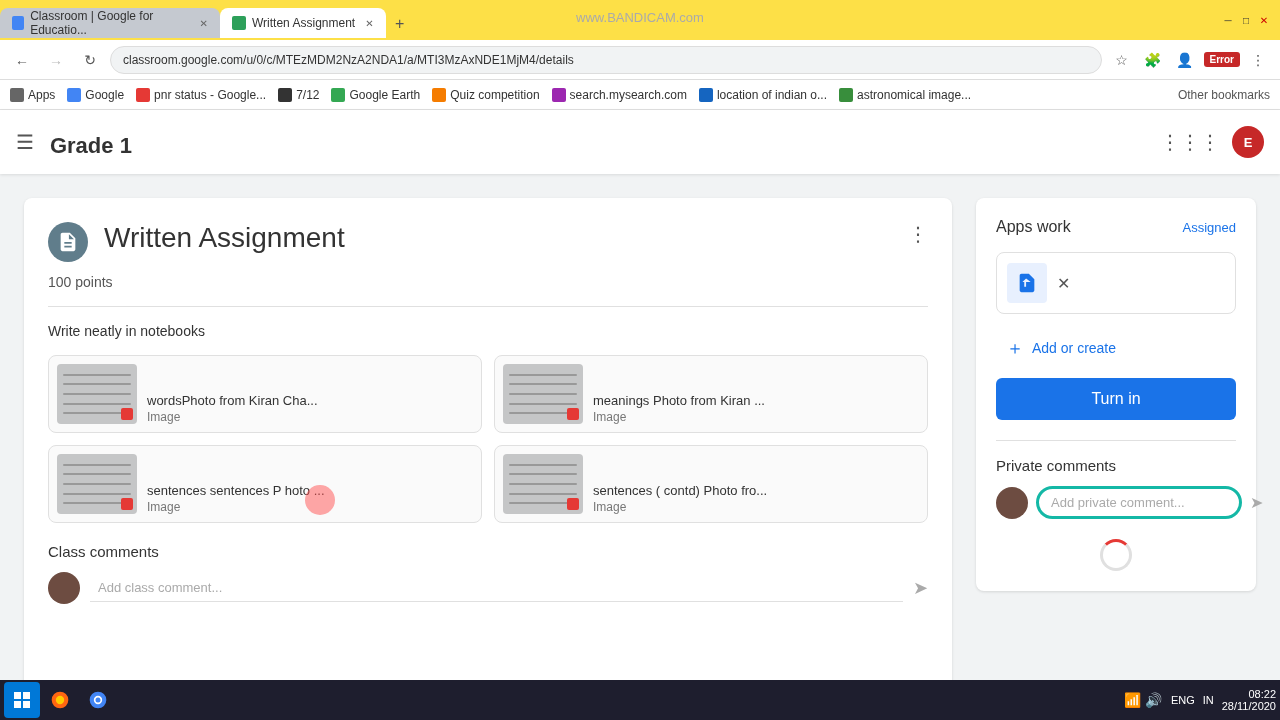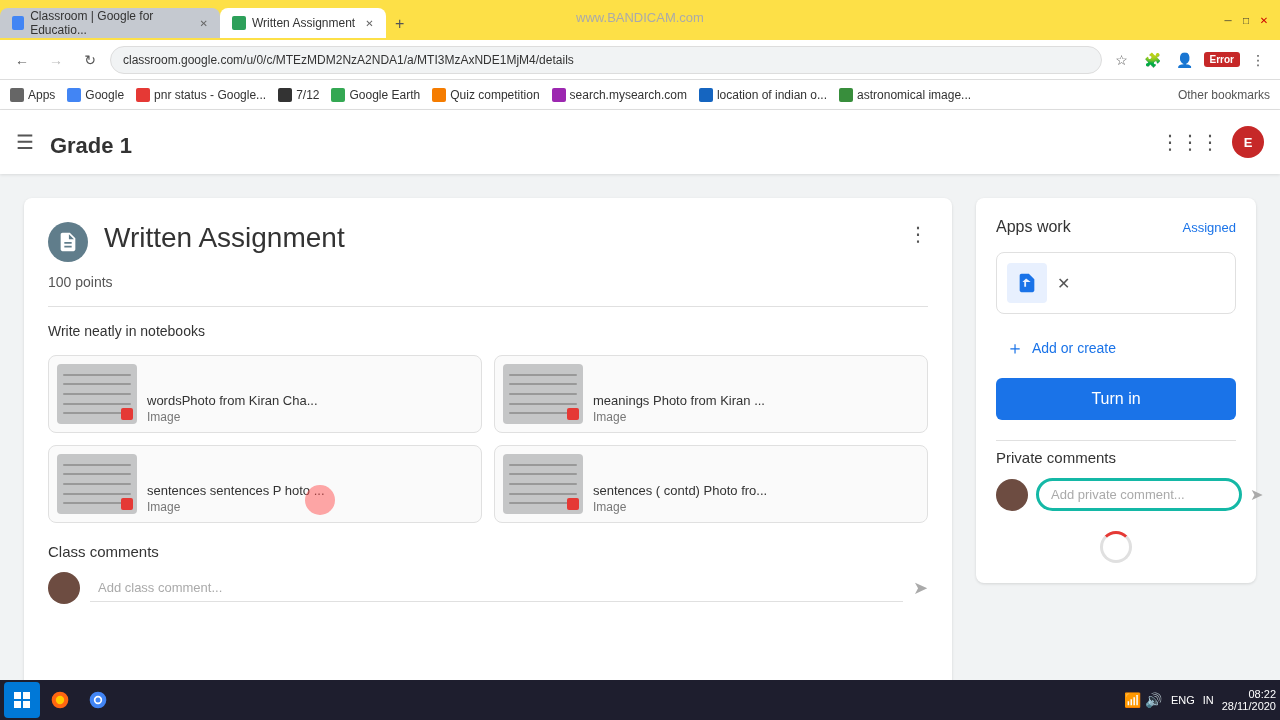--- a/index.html
+++ b/index.html
@@ -91,21 +91,21 @@
     .work-title { font-size: 16px; font-weight: 500; color: #333; }
     .assigned-badge { font-size: 13px; color: #1a73e8; font-weight: 500; }
     .submitted-file { display: flex; align-items: center; gap: 10px; border: 1px solid #e0e0e0; border-radius: 8px; padding: 10px; margin-bottom: 12px; }
     .file-thumb { width: 40px; height: 40px; background: #e8f0fe; border-radius: 4px; flex-shrink: 0; display: flex; align-items: center; justify-content: center; }
     .file-info { flex: 1; min-width: 0; }
     .file-name { font-size: 13px; color: #333; font-weight: 500; white-space: nowrap; overflow: hidden; text-overflow: ellipsis; }
     .file-type { font-size: 12px; color: #777; }
     .remove-btn { color: #555; font-size: 16px; cursor: pointer; }
     .add-create-btn { display: flex; align-items: center; gap: 8px; padding: 10px; border-radius: 8px; color: #1a73e8; font-size: 14px; cursor: pointer; font-weight: 500; }
     .turn-in-btn { width: 100%; background: #1a73e8; color: #fff; border: none; border-radius: 6px; padding: 12px; font-size: 16px; font-weight: 500; cursor: pointer; margin-top: 8px; }
-    .private-comments { margin-top: 20px; padding-top: 8px; border-top: 1px solid #e0e0e0; }
+    .private-comments { margin-top: 20px; padding-top: 16px; border-top: 1px solid #e0e0e0; }
     .private-title { font-size: 15px; color: #333; font-weight: 500; margin-bottom: 12px; }
     .private-input-row { display: flex; align-items: center; gap: 8px; }
     .private-avatar { width: 32px; height: 32px; border-radius: 50%; background: #6d4c41; flex-shrink: 0; }
     .private-input { flex: 1; border: 3px solid #14b8a6; border-radius: 20px; padding: 6px 12px; font-size: 13px; color: #333; outline: none; }
     .private-input::placeholder { color: #aaa; }
     .private-send { color: #aaa; font-size: 16px; cursor: pointer; }
     .loading-spinner { display: flex; justify-content: center; margin-top: 20px; }
     .spinner { width: 32px; height: 32px; border: 3px solid #e0e0e0; border-top: 3px solid #e53935; border-radius: 50%; animation: spin 1s linear infinite; }
     @keyframes spin { 0% { transform: rotate(0deg); } 100% { transform: rotate(360deg); } }
 

